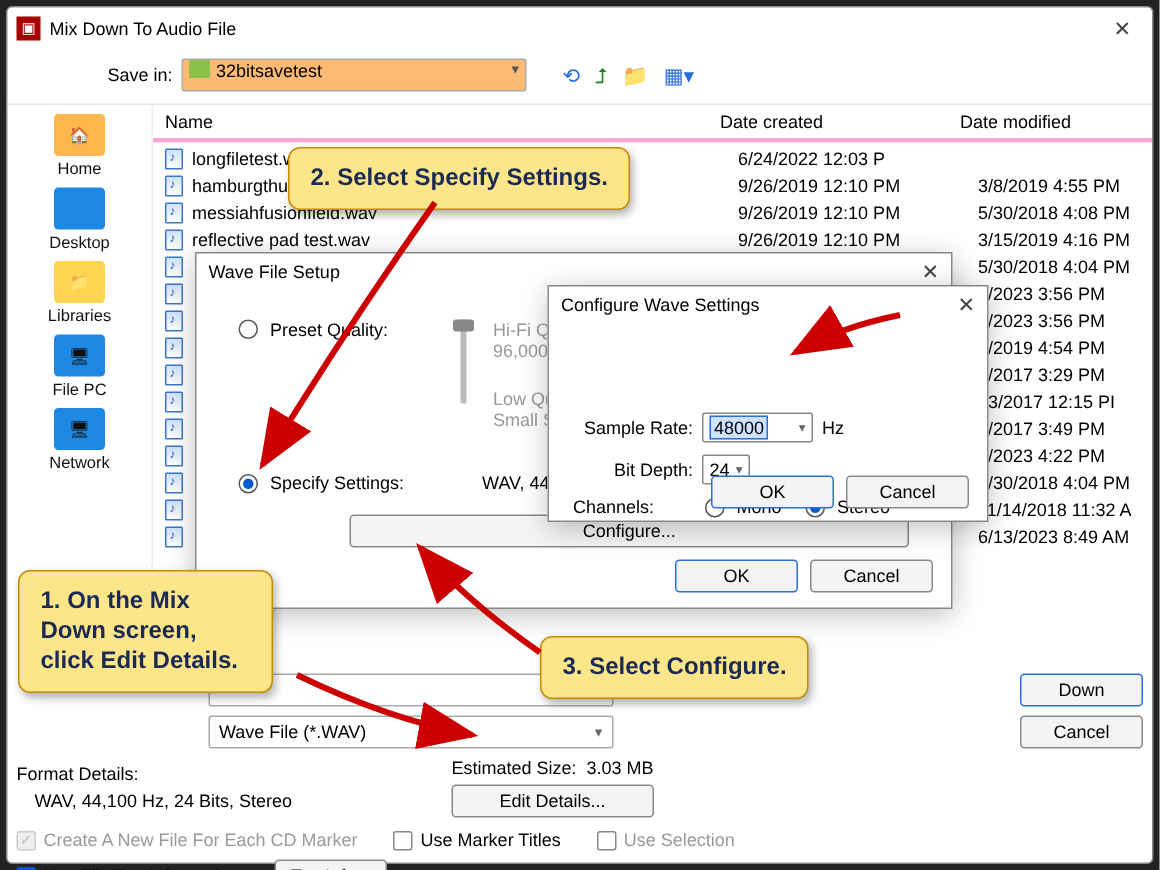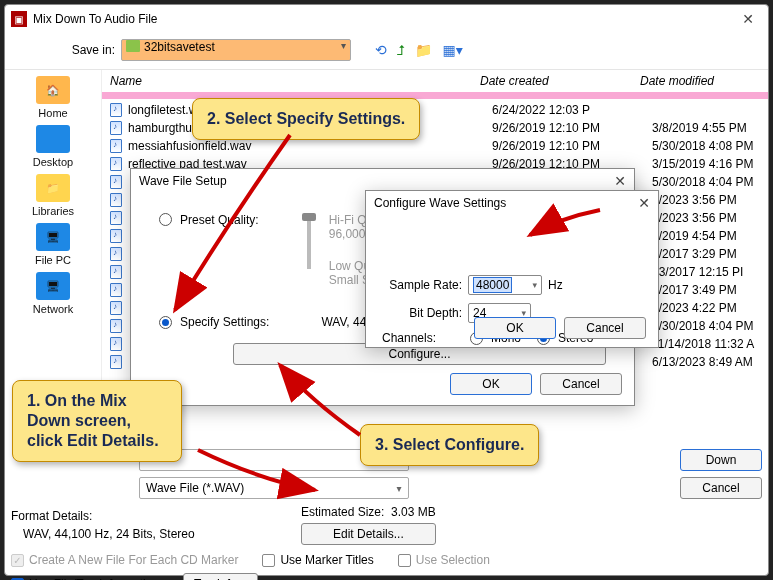--- a/index.html
+++ b/index.html
@@ -18,21 +18,21 @@
   .body { display:flex; height:calc(100% - 28px - 38px - 120px); }
   .places { width:96px; display:flex; flex-direction:column; align-items:center; padding-top:6px; gap:6px; }
   .place { display:flex; flex-direction:column; align-items:center; font-size:11px; color:#111; }
   .place .picon { width:34px; height:28px; border-radius:3px; margin-bottom:3px; display:flex; align-items:center; justify-content:center; }
   .pic-home { background:#ffb74d; }
   .pic-desktop { background:#1e88e5; }
   .pic-libraries { background:#ffd54f; }
   .pic-thispc { background:#1e88e5; }
   .pic-network { background:#1e88e5; }
   .filepane { flex:1; position:relative; border-left:1px solid #eee; overflow:hidden; }
-  .colheads { display:flex; font-size:12px; border-bottom:7px solid #f9a8d4; padding:4px 8px;font-style:italic; }
+  .colheads { display:flex; font-size:12px; border-bottom:3px solid #f9a8d4; padding:4px 8px; }
   .colheads .ch-name { width:370px; }
   .colheads .ch-date { width:160px; }
   .colheads .ch-mod { flex:1; }
   .rows { padding:2px 0; }
   .frow { display:flex; font-size:12px; padding:1px 8px; align-items:center; height:18px; }
   .frow .fi { width:12px; height:14px; border:1px solid #3a76c8; border-radius:1px; margin-right:6px; background:linear-gradient(#cfe1ff,#fff); position:relative; }
   .frow .fi:after { content:"♪"; position:absolute; font-size:8px; left:2px; top:0; color:#2255aa; }
   .frow .cell-name { width:364px; white-space:nowrap; overflow:hidden; }
   .frow .cell-date { width:160px; }
   .frow .cell-mod { flex:1; }
@@ -310,21 +310,21 @@
     <div style="display:flex; align-items:center; gap:6px; margin-bottom:8px;margin-top:46px;">
       <div style="width:80px; text-align:right">Sample Rate:</div>
       <div class="combo" style="width:74px">
           <span class="selhl">48000</span>
           <span class="chev">▾</span>
         </div>
       <span>Hz</span>
     </div>
     <div style="display:flex; align-items:center; gap:6px; margin-bottom:8px;">
       <div style="width:80px; text-align:right">Bit Depth:</div>
-      <div class="combo" style="width:63px">
+      <div class="combo" style="width:32px">
           <span>24</span>
           <span class="chev">▾</span>
         </div>
     </div>
     <div style="display:flex; align-items:center; gap:8px;">
       <div style="width:80px; text-align:left">Channels:</div>
       <span class="radio"></span>
         <span>Mono</span>
       <span class="radio sel" style="margin-left:8px"></span>
         <span>Stereo</span>

